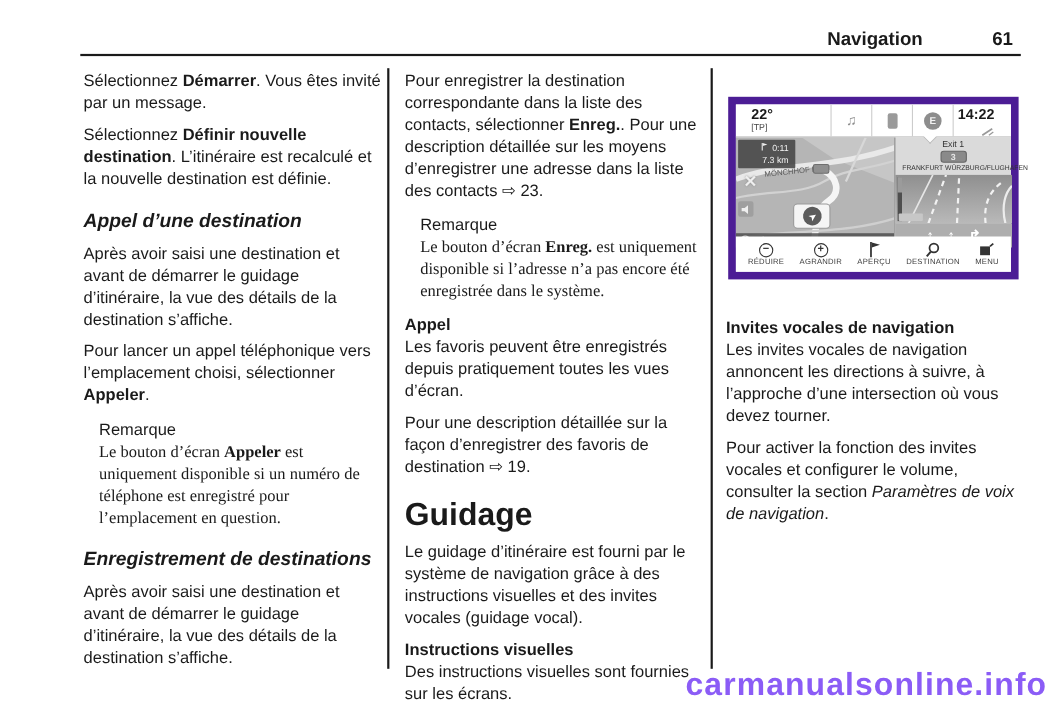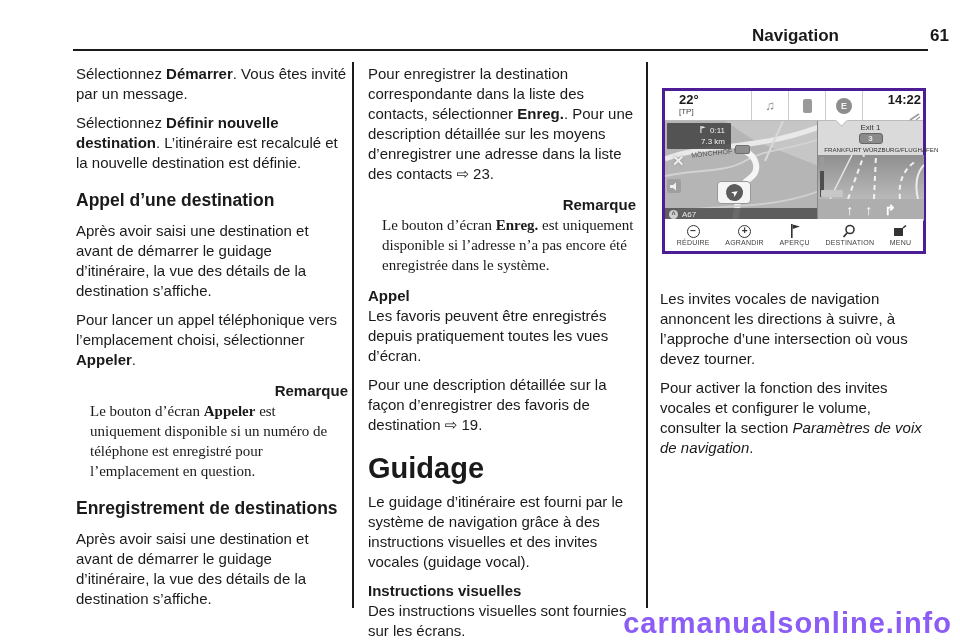--- a/index.html
+++ b/index.html
@@ -5,81 +5,81 @@
   * { box-sizing: border-box; }
   html,body { margin:0; padding:0; }
   body {
     width:960px; height:642px; position:relative; overflow:hidden;
     background:#ffffff; color:#1a1a1a;
     font-family:"Liberation Sans", sans-serif;
   }
 
   
   .hdr-title { position:absolute; left:752px; top:26px; font-size:17px; font-weight:bold; }
-  .hdr-num   { position:absolute; left:902px; top:26px; font-size:17px; font-weight:bold;margin-left:28px; }
+  .hdr-num   { position:absolute; left:902px; top:26px; font-size:17px; font-weight:bold; }
   .rule      { position:absolute; left:73px; top:49px; width:855px; height:2px; background:#1a1a1a; }
   .divider   { position:absolute; top:62px; height:546px; width:2px; background:#1a1a1a; }
   .d1 { left:352px; } .d2 { left:646px; }
 
   
   .col { position:absolute; font-size:15px; line-height:20px; }
   .col1 { left:76px;  top:64px; width:272px; }
   .col2 { left:368px; top:64px; width:268px; }
   .col3-text { left:660px; top:289px; width:272px; }
   .col p.body { margin:0 0 9px 0; }
-  .col h2 { font-size:17.5px; line-height:21px; font-weight:bold; margin:17px 0 10px 0; }
+  .col h2 { font-size:17.5px; line-height:21px; font-weight:bold; margin:17px 0 10px 0;font-style:italic; }
   .col .h1 { font-size:29px; line-height:26px; font-weight:bold; margin:20px 0 11px 0; }
   .col .sub { font-weight:bold; margin:9px 0 0 0; }
   .col .note { margin:11px 0 11px 14px; }
-  .col .note-title { font-weight:bold;text-align:right; }
+  .col .note-title { font-weight:normal; }
   .col .note p.body { margin:0;font-family:Liberation Serif, serif; }
   span.b { font-weight:bold; }
   span.i { font-style:italic; }
 
   .watermark {
     position:absolute; right:8px; bottom:2px;
     font-size:29px; font-weight:bold; letter-spacing:1px; color:#8b5cf6;
   }
 
   
   .fig {
     position:absolute; left:662px; top:88px; width:264px; height:166px;
-    border:3px solid #4c1d95; background:#fff;
+    border:7px solid #4c1d95; background:#fff;
   }
   .fig-status {
     position:absolute; left:0; top:0; right:0; height:30px; background:#fff;
     border-bottom:1px solid #bbb; display:flex; align-items:stretch;
   }
   .fs-temp { width:86px; padding:2px 0 0 14px; }
   .fs-temp-val { font-size:13px; font-weight:bold; line-height:14px; }
   .fs-tp { font-size:8px; color:#444; line-height:9px; }
   .fs-icon {
     width:37px; border-left:1px solid #ccc; display:flex;
     align-items:center; justify-content:center; color:#8d8d8d; font-size:13px;
   }
   .phone-shape { width:9px; height:14px; background:#9a9a9a; border-radius:2px; }
   .circ {
     width:16px; height:16px; border-radius:50%; background:#8d8d8d; color:#f3f3f3;
     font-size:9px; font-weight:bold; display:flex; align-items:center; justify-content:center;
   }
-  .fs-time { flex:1; border-left:1px solid #ccc; text-align:right; padding:2px 2px 0 0; }
+  .fs-time { flex:1; border-left:1px solid #ccc; text-align:right; padding:2px 15px 0 0; }
   .fs-time-val { font-size:13px; font-weight:bold; line-height:14px; }
   .fs-mute { display:inline-block; width:12px; height:8px; }
   .fs-pointer {
     position:absolute; left:172px; top:25px; width:9px; height:9px; background:#fff;
     border-right:1px solid #bbb; border-bottom:1px solid #bbb; transform:rotate(45deg); z-index:3;
   }
 
   .fig-main { position:absolute; left:0; top:30px; right:0; height:100px; display:flex; }
 
   
   .fig-map { position:relative; width:154px; height:100px; background:#b5b5b5; overflow:hidden; }
   .fig-map svg.roads { position:absolute; left:0; top:0; }
   .eta {
-    position:absolute; left:2px; top:2px; width:64px; height:26px;
+    position:absolute; left:2px; top:2px; width:52px; height:26px;
     background:rgba(70,70,70,.88); color:#f3f3f3; font-size:8px;
     padding:2px 6px 0 6px; text-align:right; line-height:11px; border-radius:1px;
   }
   .eta-flag { display:inline-block; width:6px; height:7px; margin-right:4px; }
   .map-x { position:absolute; left:7px; top:31px; font-size:15px; font-weight:bold; color:#efefef; text-shadow:0 0 2px #888; }
   .map-street { position:absolute; left:26px; top:28px; font-size:7px; color:#5a5a5a; transform:rotate(-6deg); white-space:nowrap; }
   .map-shield { position:absolute; left:70px; top:24px; width:15px; height:9px; background:#8f8f8f; border:1px solid #6f6f6f; border-radius:2px; }
   .map-speaker { position:absolute; left:2px; top:58px; width:14px; height:14px; background:#9f9f9f; border-radius:2px; display:flex; align-items:center; justify-content:center; }
   .car {
     position:absolute; left:52px; top:60px; width:34px; height:23px; background:#f5f5f5;
@@ -279,17 +279,18 @@
             <rect x="1" y="3" width="9" height="8" fill="#333"></rect>
             <line x1="10" y1="3" x2="13" y2="0.5" stroke="#333" stroke-width="1.6"></line>
           </svg>
       </span>
       <span class="lbl">MENU</span>
     </div>
   </div>
 </div>
 
 <div class="col col3-text">
+  <div class="sub" style="margin-top:0">Invites vocales de navigation</div>
   <p class="body">Les invites vocales de navigation annoncent les directions à suivre, à l’approche d’une intersection où vous devez tourner.</p>
   <p class="body"><span>Pour activer la fonction des invites vocales et configurer le volume, consulter la section </span><span class="i">Paramètres de voix de navigation</span><span>.</span></p>
 </div>
 
 <div class="watermark">carmanualsonline.info</div>
 
 </body></html>

